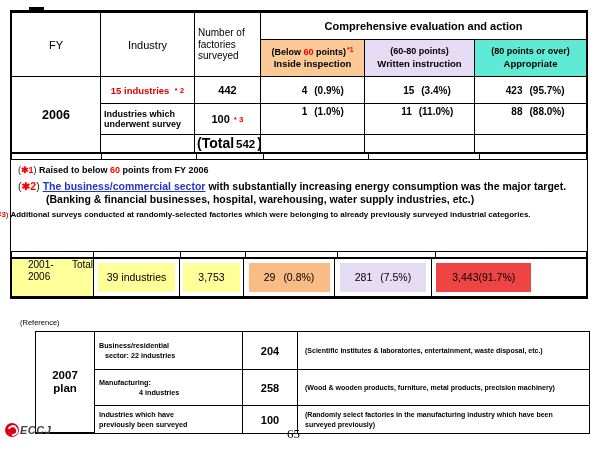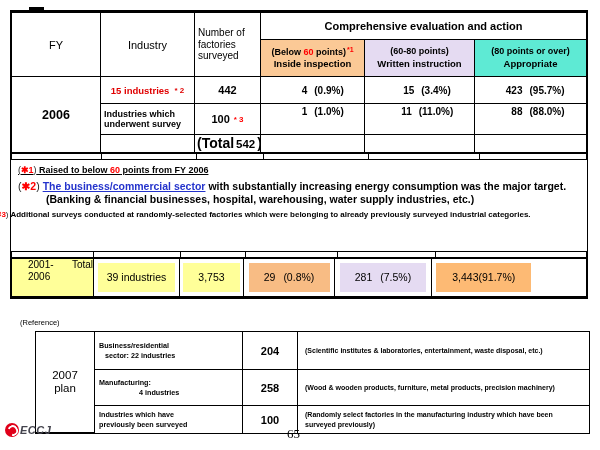--- a/index.html
+++ b/index.html
@@ -8,21 +8,21 @@
     position: relative; width: 600px; height: 450px; background: #fff;
     font-family: "Liberation Sans", sans-serif; color: #000; overflow: hidden;
   }
   .red { color:#f00; }
   .crimson { color:#e00000; }
   .bg-orange { background:#fbc996; }
   .bg-lav { background:#e5dbf2; }
   .bg-green { background:#5eead4; }
   .bg-yellow { background:#ffff99; }
   .bg-orange2 { background:#f8bc84; }
-  .bg-green2 { background:#fdba74; }
+  .bg-green2 { background:#ef4444; }
 
   
   .notch { position:absolute; left:29px; top:7px; width:15px; height:5px; background:#000; }
 
   
   .mt {
     position:absolute; left:10px; top:10px; width:578px;
     display:grid; grid-template-columns:89px 94px 66px 104px 110px 111px;
     grid-template-rows:27px 37px 27px 31px 17px;
     border:2px solid #000; border-top-width:3px;
@@ -57,21 +57,21 @@
   .ticks i { position:absolute; top:0; bottom:0; width:1px; background:#000; display:block; }
   .ticks i.edge { width:2px; }
 
   
   .notes {
     position:absolute; left:10px; top:159px; width:578px; height:93px;
     border:1.5px solid #000; padding:5px 7px 0 7px;
   }
   .note { font-weight:bold; }
   .note .pa { color:#222; font-weight:normal; }
-  .n1 { font-size:9px; margin-bottom:5px;text-decoration:underline; }
+  .n1 { font-size:9px; margin-bottom:5px; }
   .n2 { font-size:10.5px; line-height:1.28; margin-bottom:3px; padding-left:28px; text-indent:-28px; }
   .n3 { font-size:8px; line-height:1.3; text-indent:-26px; }
   .link { color:#2433cc; text-decoration:underline; cursor:pointer; }
 
   
   .tt {
     position:absolute; left:10px; top:257px; width:578px;
     display:grid; grid-template-columns:82px 86px 64px 91px 97px 1fr;
     grid-template-rows:37px; border:2px solid #000; border-bottom-width:3px;
   }
@@ -83,21 +83,21 @@
   .inset .vn2 { margin-right:8px; }
   .inset.gl { width:62%; margin-right:auto; margin-left:4px; }
 
   
   .ref-label { position:absolute; left:20px; top:318px; font-size:7.5px; }
   .rt {
     position:absolute; left:35px; top:331px; width:555px;
     display:grid; grid-template-columns:59px 148px 55px 1fr;
     grid-template-rows:38px 36px 27px; border:1px solid #000;
   }
-  .rt-plan { flex-direction:column; font-size:11.5px; line-height:1.1; }
+  .rt-plan { flex-direction:column; font-size:11.5px; line-height:1.1;font-weight:bold; }
   .rt-sec { flex-direction:column; align-items:flex-start; justify-content:center;
             font-size:7.2px; font-weight:bold; padding:0 4px; line-height:1.35; }
   .rt-sec .ind-sm { padding-left:6px; }
   .rt-sec .ind-lg { padding-left:40px; }
   .rt-num { font-size:11px; font-weight:bold; }
   .rt-desc { justify-content:flex-start; text-align:left; font-size:7px; font-weight:bold;
              padding:0 7px; line-height:1.35; }
 
   
   .logo { position:absolute; left:5px; top:423px; display:flex; align-items:center; gap:1px; }

